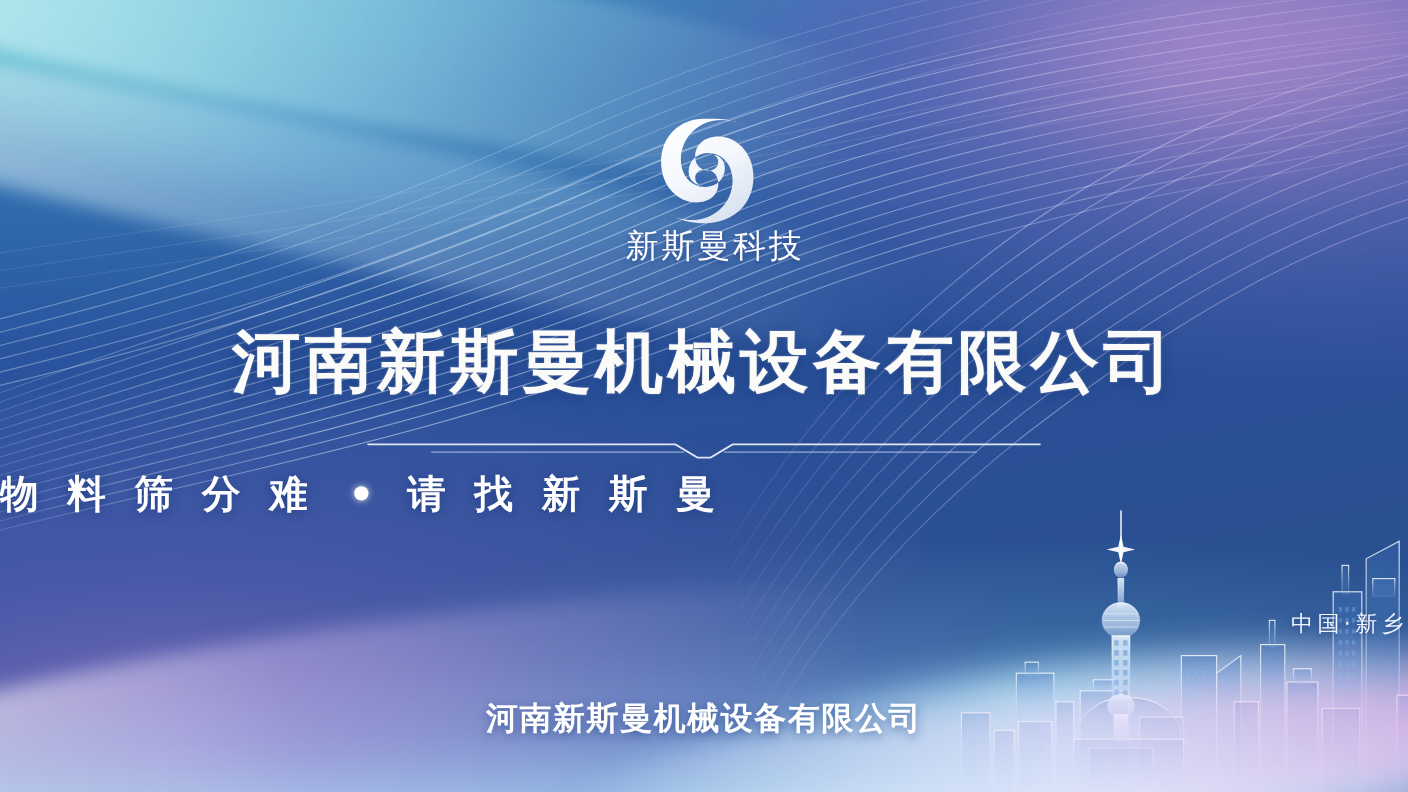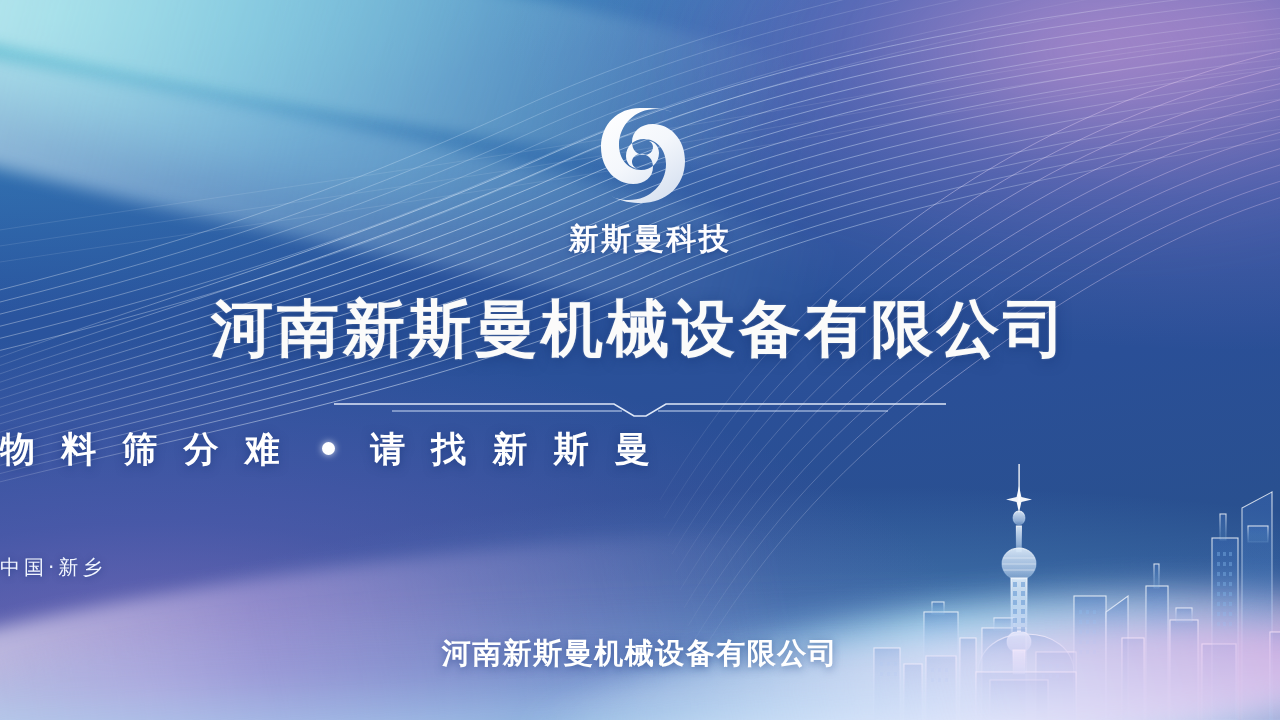--- a/index.html
+++ b/index.html
@@ -58,21 +58,21 @@
     background:linear-gradient(80deg, rgba(255,255,255,0), rgba(255,225,250,.55) 55%, rgba(255,170,230,.55) 100%);
     filter:blur(15px); transform:rotate(-5deg); border-radius:50%;
   }
 
   
   #content { position:absolute; inset:0; }
 
   .logo-block { position:absolute; left:0; right:0; top:104px; text-align:center; }
   .logo-mark { display:block; margin:0 auto; }
   .logo-word {
-    margin-top:20px; font-size:30px; font-weight:bold; color:#fdfdff;
+    margin-top:6px; font-size:30px; font-weight:normal; color:#fdfdff;
     letter-spacing:2.5px; line-height:1;
     font-family:"DejaVu Sans","Liberation Sans",sans-serif;
     text-shadow:0 1px 5px rgba(20,50,120,.55);
     padding-left:20px;
   }
 
   .main-title {
     position:absolute; left:0; right:0; top:296px; text-align:center;
     font-family:"DejaVu Serif","Liberation Serif",serif;
     font-weight:bold; font-size:62px; line-height:1.08;
@@ -90,21 +90,21 @@
     letter-spacing:7px; white-space:nowrap;
     text-shadow:0 2px 10px rgba(15,45,110,.5);
   }
   .subtitle .dot {
     display:inline-block; width:13px; height:13px; border-radius:50%;
     background:#ffffff; vertical-align:middle; margin:0 16px 6px 16px;
     box-shadow:0 0 7px rgba(255,255,255,.8);
   }
 
   .location {
-    position:absolute; left:0; right:0; top:554px; text-align:left;
+    position:absolute; left:0; right:0; top:554px; text-align:right;
     font-family:"DejaVu Sans","Liberation Sans",sans-serif;
     font-size:20px; color:#f2f6ff; letter-spacing:4px; font-weight:500;
     text-shadow:0 1px 6px rgba(15,45,110,.5);
   }
 
   .footer-caption {
     position:absolute; left:0; right:0; top:634px; text-align:center;
     font-family:"DejaVu Sans","Liberation Sans",sans-serif;
     font-size:29px; font-weight:bold; color:#ffffff; letter-spacing:1.5px;
     text-shadow:0 2px 9px rgba(20,55,125,.55);

